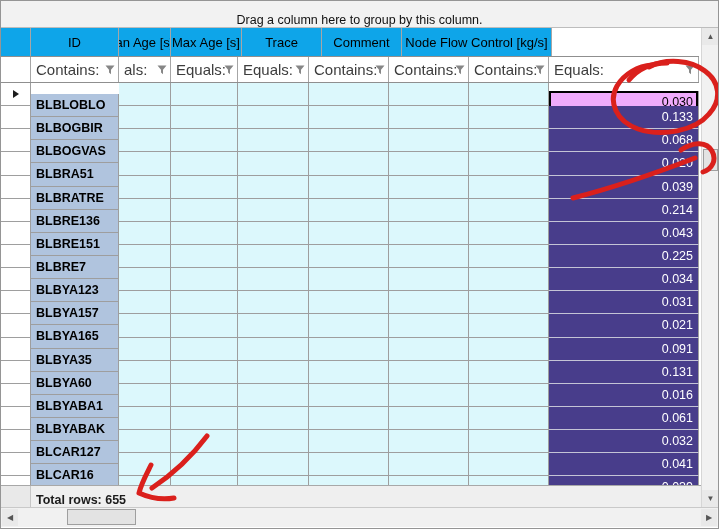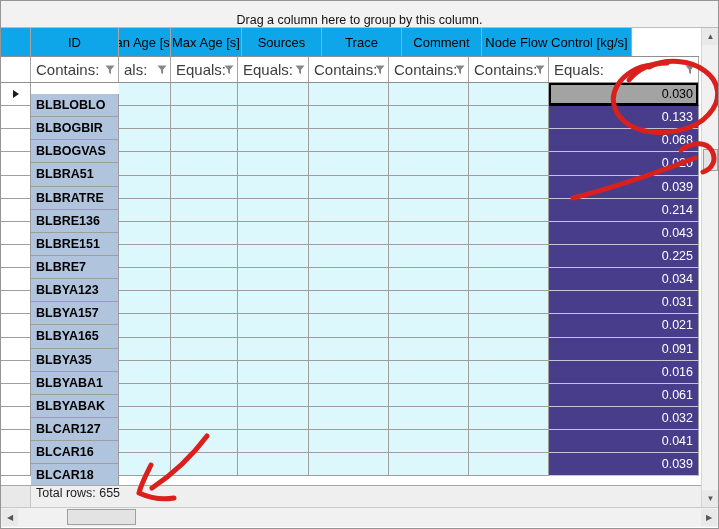--- a/index.html
+++ b/index.html
@@ -35,26 +35,26 @@
   
   .rows{position:absolute;top:82px;left:0;width:698px;height:402px;overflow:hidden;background:#fff;}
   .row{display:flex;width:698px;height:23.15px;}
   .cell{height:100%;border-right:1px solid #9e9e9e;border-bottom:1px solid #9e9e9e;display:flex;
     align-items:center;overflow:hidden;white-space:nowrap;font-size:12.5px;}
   .cell.ind{width:30px;background:#fff;justify-content:center;}
   .cell.idc{background:#b0c4de;font-weight:bold;color:#000;padding-left:5px;margin-top:11px;}
   .cell.emp{background:#dcf8fc;}
   .cell.flow{background:#483d8b;color:#fff;justify-content:flex-end;padding-right:5px;
     border-bottom:1px solid #c4c4d6;}
-  .cell.flow.sel{background:#a3a3a3;color:#000;box-shadow:inset 0 0 0 2px #000;border-bottom:1px solid #000;}
+  .cell.flow.sel{background:#f0abfc;color:#000;box-shadow:inset 0 0 0 2px #000;border-bottom:1px solid #000;margin-top:8px;}
   .tri{width:0;height:0;border-left:6px solid #1c1c1c;border-top:4px solid transparent;border-bottom:4px solid transparent;}
 
   
   .footer{position:absolute;top:484px;left:0;width:717px;height:22px;background:#efefef;
-    border-top:1px solid #a8a8a8;display:flex;align-items:flex-start;font-size:12.5px;color:#1c1c1c;}
+    border-top:1px solid #a8a8a8;display:flex;align-items:flex-end;font-size:12.5px;color:#1c1c1c;font-weight:bold;}
   .footer .corner{width:30px;height:100%;background:#e9e9e9;border-right:1px solid #c6c6c6;flex:none;}
   .footer .txt{margin-left:5px;}
 
   
   .vscroll{position:absolute;left:700px;top:27px;width:17px;height:479px;background:#f1f1f1;
     border-left:1px solid #d6d6d6;}
   .sbtn{position:absolute;left:0;width:17px;height:17px;background:#e9e9e9;color:#565656;
     font-size:8px;display:flex;align-items:center;justify-content:center;}
   .vthumb{position:absolute;left:1px;top:121px;width:15px;height:22px;background:#e3e3e3;border:1px solid #9f9f9f;}
 
@@ -81,23 +81,20 @@
       <div class="hcell ind"></div>
       <div class="hcell col-id">
         <span>ID</span>
       </div>
       <div class="hcell col-mean_age">
         <span>an Age [s]</span>
       </div>
       <div class="hcell col-max_age">
         <span>Max Age [s]</span>
       </div>
-      <div class="hcell col-sources">
-        <span>Sources</span>
-      </div>
       <div class="hcell col-trace">
         <span>Trace</span>
       </div>
       <div class="hcell col-comment">
         <span>Comment</span>
       </div>
       <div class="hcell col-node_flow">
         <span>Node Flow Control [kg/s]</span>
       </div>
     </div>
@@ -279,20 +276,31 @@
       <div class="row">
         <div class="cell ind"></div>
         <div class="cell idc col-id">BLBYA35</div>
         <div class="cell emp col-mean_age"></div>
         <div class="cell emp col-min_age"></div>
         <div class="cell emp col-max_age"></div>
         <div class="cell emp col-sources"></div>
         <div class="cell emp col-trace"></div>
         <div class="cell emp col-comment"></div>
         <div class="cell flow col-node_flow">0.091</div>
+      </div>
+      <div class="row">
+        <div class="cell ind"></div>
+        <div class="cell idc col-id">BLBYA60</div>
+        <div class="cell emp col-mean_age"></div>
+        <div class="cell emp col-min_age"></div>
+        <div class="cell emp col-max_age"></div>
+        <div class="cell emp col-sources"></div>
+        <div class="cell emp col-trace"></div>
+        <div class="cell emp col-comment"></div>
+        <div class="cell flow col-node_flow">0.131</div>
       </div>
       <div class="row">
         <div class="cell ind"></div>
         <div class="cell idc col-id">BLBYABA1</div>
         <div class="cell emp col-mean_age"></div>
         <div class="cell emp col-min_age"></div>
         <div class="cell emp col-max_age"></div>
         <div class="cell emp col-sources"></div>
         <div class="cell emp col-trace"></div>
         <div class="cell emp col-comment"></div>

